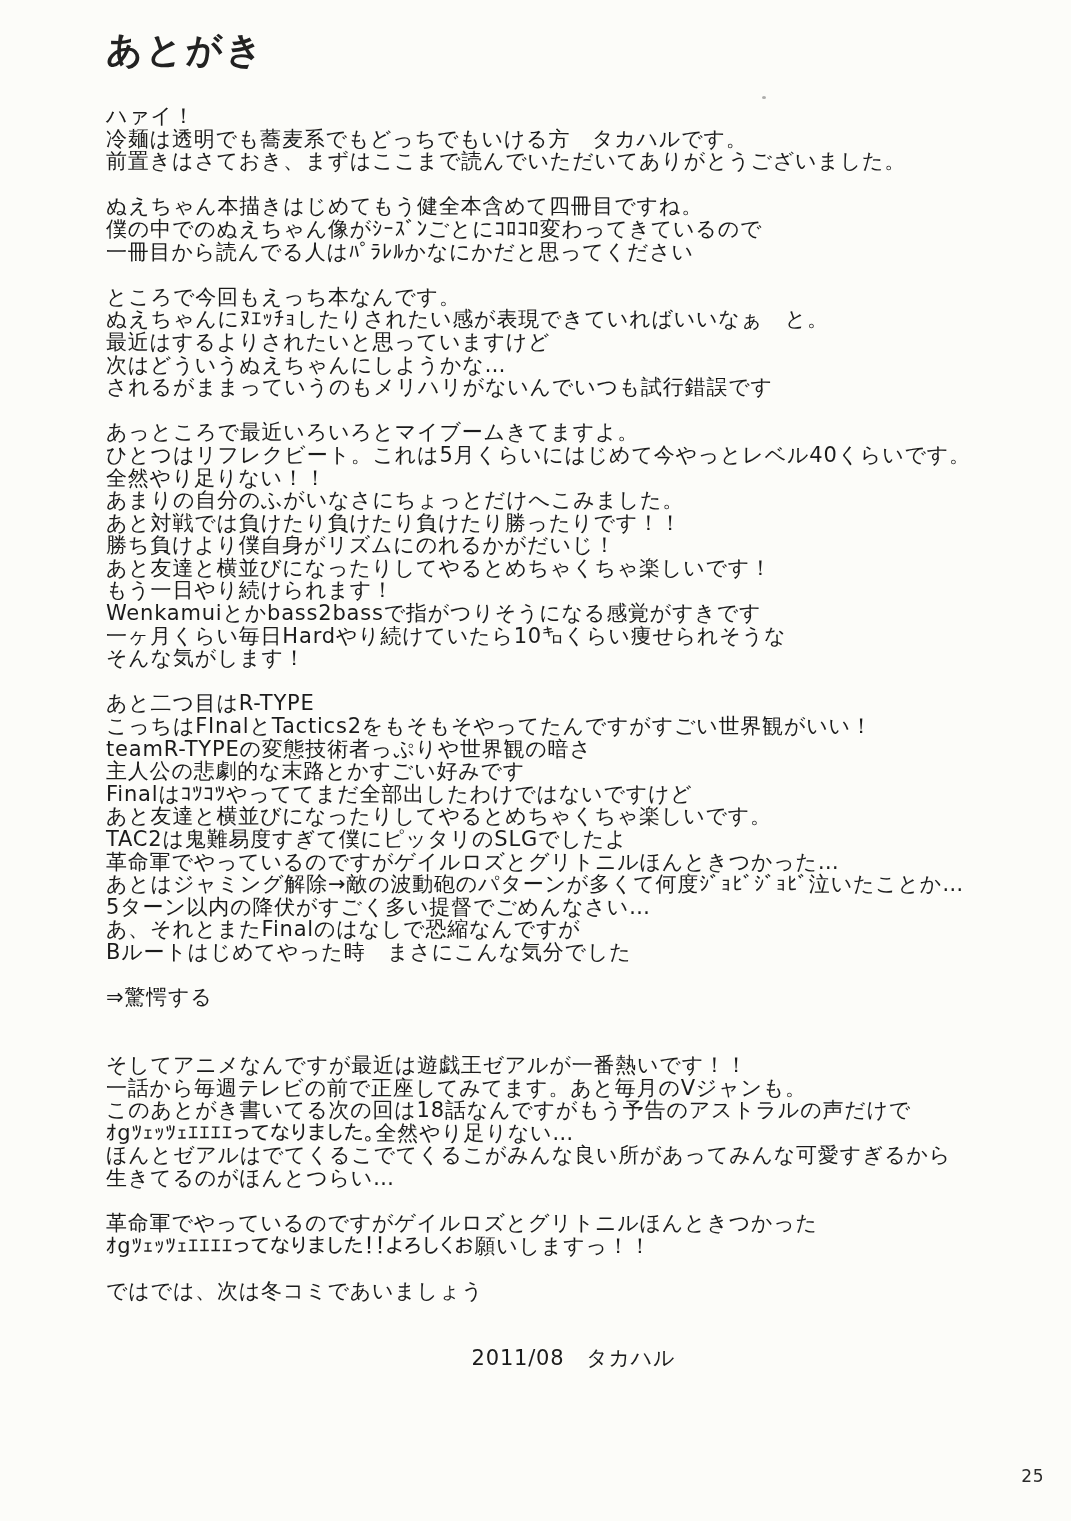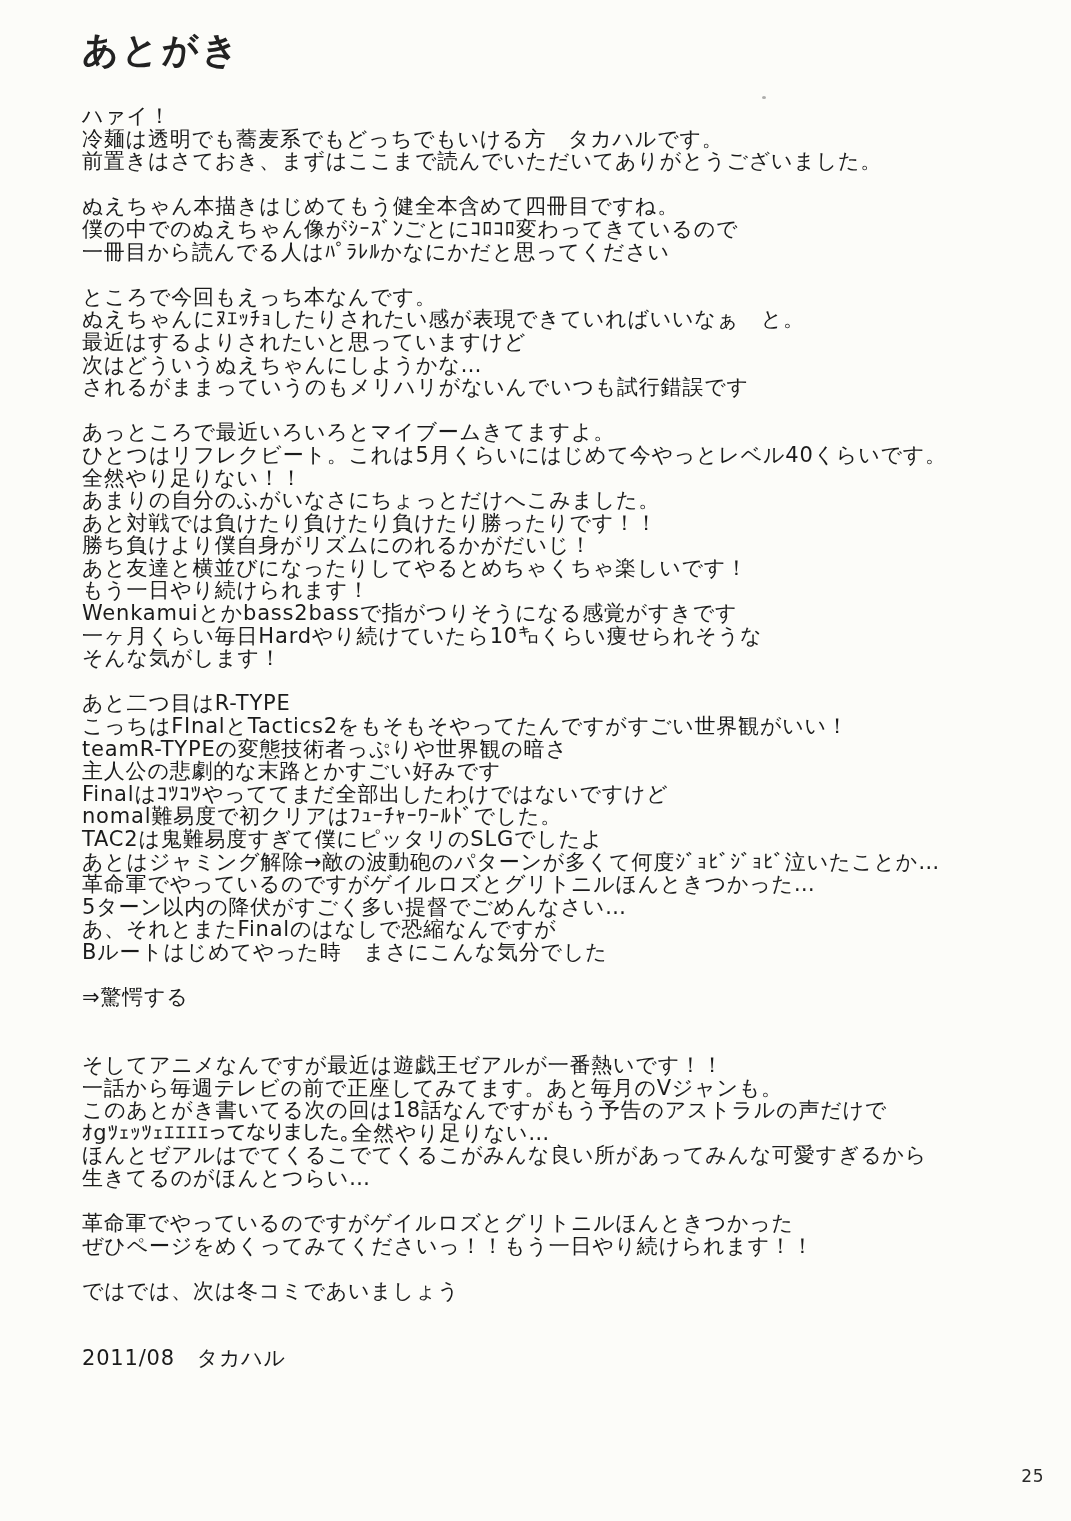--- a/index.html
+++ b/index.html
@@ -9,21 +9,21 @@
   html,body{margin:0;padding:0;background:var(--paper);}
   .page{
     position:relative;
     width:1071px;
     height:1521px;
     background:var(--paper);
     overflow:hidden;
     font-family:"DejaVu Sans", sans-serif;
     color:var(--ink);
     box-sizing:border-box;
-    padding:28px 30px 0 82px;
+    padding:28px 30px 0 106px;
   }
   .title{
     margin:0;
     font-size:36px;
     font-weight:700;
     letter-spacing:3px;
     line-height:44px;
     height:44px;
     color:#222;
   }
@@ -34,20 +34,21 @@
     height:22.6px;
     line-height:22.6px;
     font-size:21px;
     letter-spacing:0.8px;
     white-space:pre;
     font-weight:500;
     color:var(--ink);
   }
   .signature{
     margin-top:45px;
+    text-align:center;
   }
   .page-number{
     position:absolute;
     right:27px;
     bottom:35px;
     font-size:17px;
     letter-spacing:0.5px;
     color:#2a2a2a;
   }
   .speck{
@@ -92,38 +93,38 @@
       <div class="line">もう一日やり続けられます！</div>
       <div class="line">Wenkamuiとかbass2bassで指がつりそうになる感覚がすきです</div>
       <div class="line">一ヶ月くらい毎日Hardやり続けていたら10㌔くらい痩せられそうな</div>
       <div class="line">そんな気がします！</div>
       <div class="line">&nbsp;</div>
       <div class="line">あと二つ目はR-TYPE</div>
       <div class="line">こっちはFInalとTactics2をもそもそやってたんですがすごい世界観がいい！</div>
       <div class="line">teamR-TYPEの変態技術者っぷりや世界観の暗さ</div>
       <div class="line">主人公の悲劇的な末路とかすごい好みです</div>
       <div class="line">Finalはｺﾂｺﾂやっててまだ全部出したわけではないですけど</div>
-      <div class="line">nomal難易度で初クリアはﾌｭｰﾁｬｰﾜｰﾙﾄﾞでした。</div>
+      <div class="line">あと友達と横並びになったりしてやるとめちゃくちゃ楽しいです。</div>
       <div class="line">TAC2は鬼難易度すぎて僕にピッタリのSLGでしたよ</div>
+      <div class="line">革命軍でやっているのですがゲイルロズとグリトニルほんときつかった…</div>
       <div class="line">あとはジャミング解除→敵の波動砲のパターンが多くて何度ｼﾞｮﾋﾞｼﾞｮﾋﾞ泣いたことか…</div>
-      <div class="line">革命軍でやっているのですがゲイルロズとグリトニルほんときつかった…</div>
       <div class="line">5ターン以内の降伏がすごく多い提督でごめんなさい…</div>
       <div class="line">あ、それとまたFinalのはなしで恐縮なんですが</div>
       <div class="line">Bルートはじめてやった時　まさにこんな気分でした</div>
       <div class="line">&nbsp;</div>
       <div class="line">⇒驚愕する</div>
       <div class="line">&nbsp;</div>
       <div class="line">&nbsp;</div>
       <div class="line">そしてアニメなんですが最近は遊戯王ゼアルが一番熱いです！！</div>
       <div class="line">一話から毎週テレビの前で正座してみてます。あと毎月のVジャンも。</div>
       <div class="line">このあとがき書いてる次の回は18話なんですがもう予告のアストラルの声だけで</div>
       <div class="line">ｵgﾂｪｯﾂｪｴｴｴｴってなりました。全然やり足りない…</div>
       <div class="line">ほんとゼアルはでてくるこでてくるこがみんな良い所があってみんな可愛すぎるから</div>
       <div class="line">生きてるのがほんとつらい…</div>
       <div class="line">&nbsp;</div>
       <div class="line">革命軍でやっているのですがゲイルロズとグリトニルほんときつかった</div>
-      <div class="line">ぜひページをめくってみてくださいっ！！もう一日やり続けられます！！</div>
+      <div class="line">ｵgﾂｪｯﾂｪｴｴｴｴってなりました！！よろしくお願いしますっ！！</div>
       <div class="line">&nbsp;</div>
       <div class="line">ではでは、次は冬コミであいましょう</div>
     </div>
   <div class="line signature">2011/08　タカハル</div>
   <div class="page-number">25</div>
 </main>
 
 </body></html>

